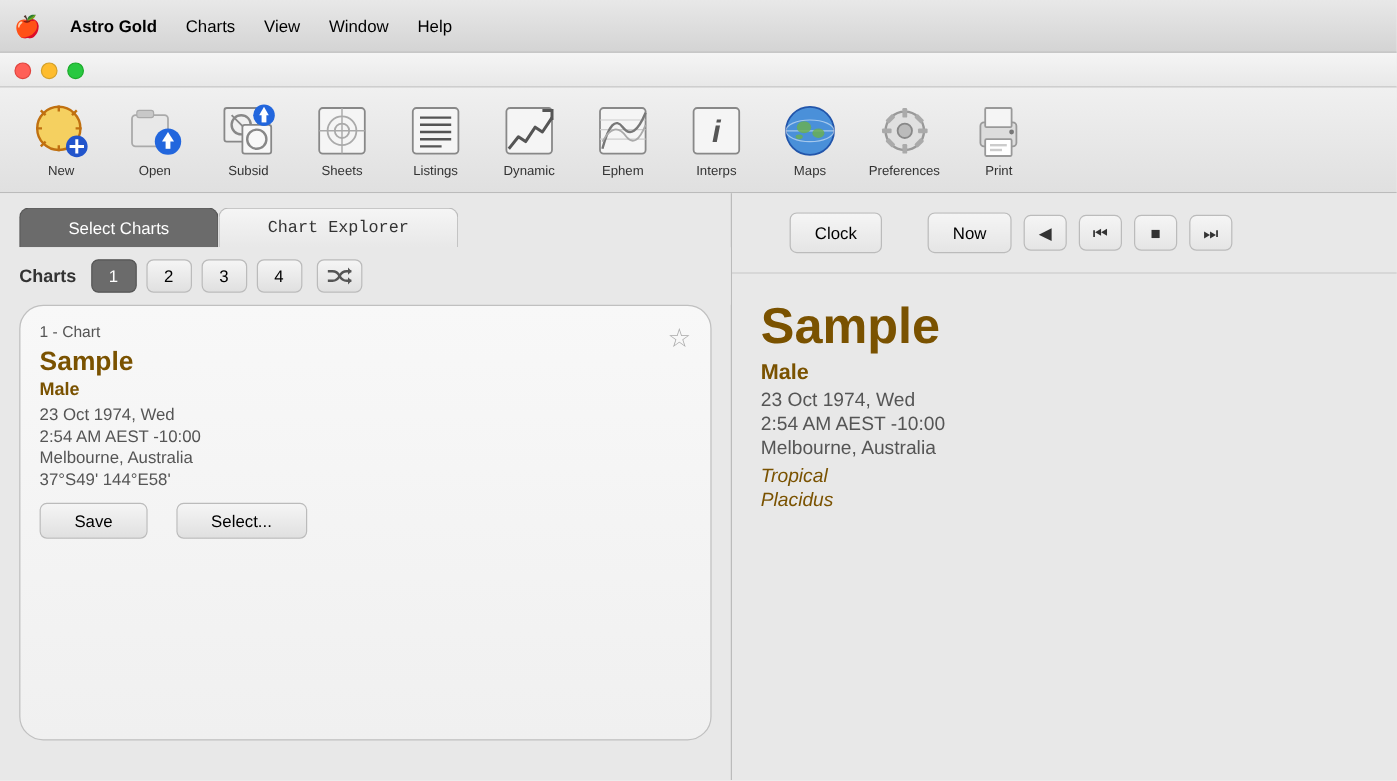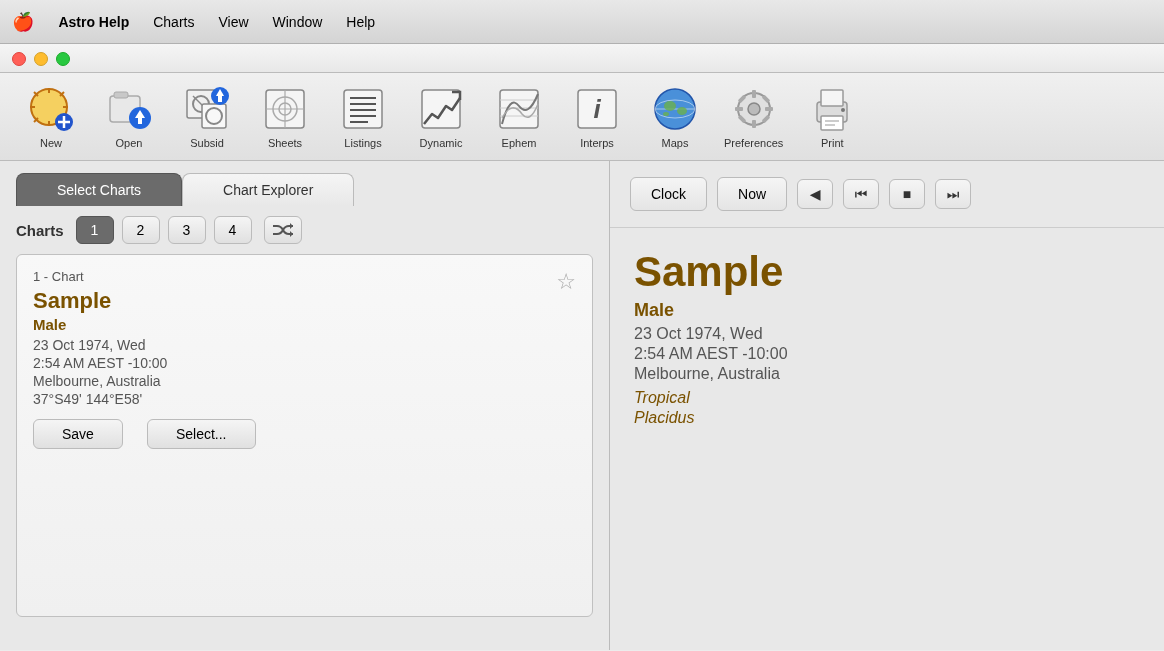--- a/index.html
+++ b/index.html
@@ -118,20 +118,21 @@
       border-bottom: none;
     }
     .tab-active {
       background: #6b6b6b;
       color: white;
       border-color: #555;
     }
     .tab-inactive {
       background: linear-gradient(to bottom, #f5f5f5, #e8e8e8);
       color: #333;
+      font-family: Liberation Mono, monospace;
     }
 
     
     .chart-nav {
       display: flex;
       align-items: center;
       padding: 10px 16px;
       gap: 8px;
       background: #e8e8e8;
     }
@@ -165,21 +166,21 @@
       font-size: 16px;
       color: #555;
       margin-left: 4px;
     }
 
     
     .chart-card {
       margin: 0 16px 33px 16px;
       background: linear-gradient(to bottom, #f8f8f8, #f0f0f0);
       border: 1px solid #c0c0c0;
-      border-radius: 6px;
+      border-radius: 20px;
       padding: 14px 16px;
       flex: 1;
       position: relative;
     }
     .chart-card-num {
       font-size: 13px;
       color: #555;
       margin-bottom: 4px;
     }
     .chart-card-name {
@@ -238,20 +239,21 @@
       gap: 10px;
       border-bottom: 1px solid #ccc;
     }
     .clock-btn {
       padding: 8px 20px;
       border-radius: 6px;
       border: 1px solid #bbb;
       background: linear-gradient(to bottom, #f5f5f5, #e5e5e5);
       font-size: 14px;
       cursor: pointer;
+      margin-left: 28px;
     }
     .playback-btn {
       width: 36px; height: 30px;
       border-radius: 6px;
       border: 1px solid #bbb;
       background: linear-gradient(to bottom, #f5f5f5, #e5e5e5);
       display: flex; align-items: center; justify-content: center;
       font-size: 14px;
       cursor: pointer;
       color: #333;
@@ -298,21 +300,21 @@
       font-size: 16px;
       color: #7a5200;
       font-style: italic;
     }
   </style>
 </head>
 <body>
 
 <div class="menubar">
   <span class="menubar-apple">🍎</span>
-  <span class="menubar-app">Astro Help</span>
+  <span class="menubar-app">Astro Gold</span>
   <span class="menubar-item">Charts</span>
   <span class="menubar-item">View</span>
   <span class="menubar-item">Window</span>
   <span class="menubar-item">Help</span>
 </div>
 
 <div class="window-chrome">
   <span class="traffic-light tl-close"></span>
   <span class="traffic-light tl-minimize"></span>
   <span class="traffic-light tl-maximize"></span>

